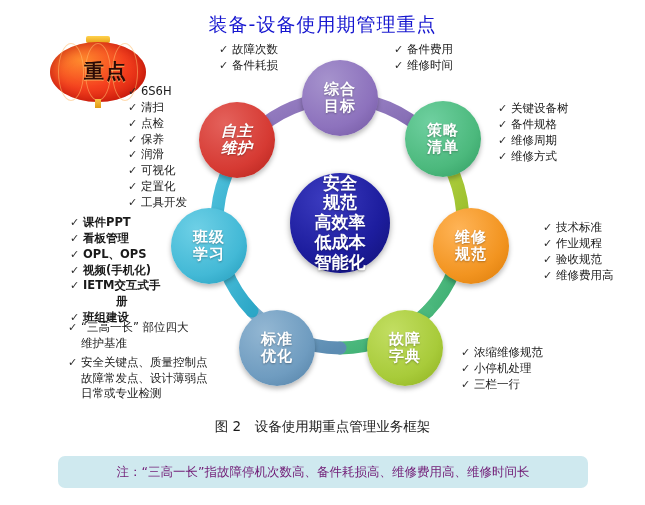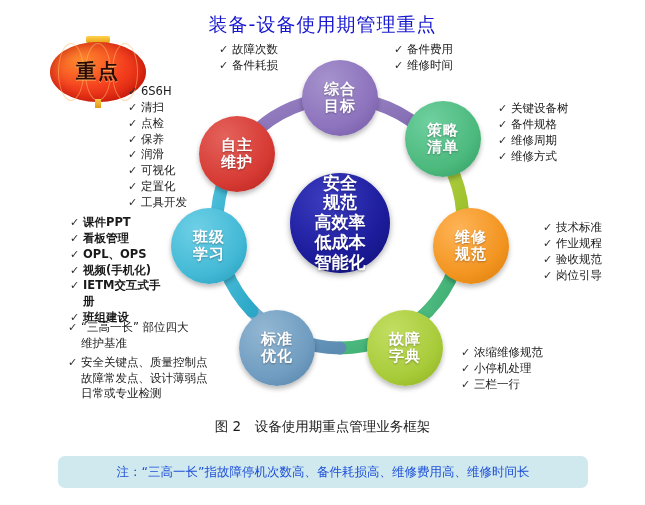--- a/index.html
+++ b/index.html
@@ -77,20 +77,21 @@
     position: absolute;
     left: 8px;
     top: 22px;
     width: 96px;
     text-align: center;
     font-size: 20px;
     font-weight: bold;
     color: #2b0a06;
     letter-spacing: 2px;
     text-shadow: 0 1px 0 rgba(255,210,120,0.7);
+    padding-left: 8px;
   }
   .lantern .tassel {
     position: absolute;
     left: 53px;
     top: 63px;
     width: 6px;
     height: 9px;
     background: linear-gradient(#f8c54a, #e09a12);
   }
 
@@ -145,21 +146,21 @@
     color: #2b2b2b;
     font-size: 11px;
     width: 13px;
     flex: 0 0 13px;
     line-height: 1.38;
   }
   .chk-text {
     white-space: pre-line;
     line-height: 1.38;
   }
-  .checklist.bold .chk-text { font-weight: bold; }
+  .checklist.bold .chk-text { font-weight: bold; text-align: center; }
 
   
   .caption {
     position: absolute;
     left: 0;
     top: 418px;
     width: 645px;
     text-align: center;
     font-size: 13.5px;
     color: #1a1a1a;
@@ -172,21 +173,21 @@
     left: 58px;
     top: 456px;
     width: 530px;
     height: 32px;
     background: #cfe9ef;
     border-radius: 7px;
     display: flex;
     align-items: center;
     justify-content: center;
     font-size: 12.5px;
-    color: #1d4ed8;
+    color: #701a75;
     white-space: nowrap;
   }
 </style>
 </head>
 <body>
 
 <div id="page">
 
   <div class="title">装备-设备使用期管理重点</div>
 
@@ -272,21 +273,21 @@
       </div>
     </div>
 
     <div class="node" style="left:11px; top:170px; width:76px; height:76px; background:radial-gradient(circle at 34% 28%, #6ed0e6, #43b9d6 62%, #2098b8 100%);">
       <div>
         <span>班级</span>
         <span>学习</span>
       </div>
     </div>
 
-    <div class="node" style="left:39px; top:78px; width:76px; height:76px; background:radial-gradient(circle at 34% 28%, #e4625c, #d63a33 62%, #b1211b 100%);">
+    <div class="node" style="left:39px; top:64px; width:76px; height:76px; background:radial-gradient(circle at 34% 28%, #e4625c, #d63a33 62%, #b1211b 100%);font-style:italic;">
       <div>
         <span>自主</span>
         <span>维护</span>
       </div>
     </div>
 
     <div class="node center" style="left:130px; top:135px; width:100px; height:100px; background:radial-gradient(circle at 36% 26%, #3c3cc0, #1d1d9e 58%, #101073 100%);">
       <div>
         <span>安全</span>
         <span>规范</span>
@@ -346,21 +347,21 @@
     <div class="chk-row">
       <span class="chk-mark">✓</span>
       <span class="chk-text">作业规程</span>
     </div>
     <div class="chk-row">
       <span class="chk-mark">✓</span>
       <span class="chk-text">验收规范</span>
     </div>
     <div class="chk-row">
       <span class="chk-mark">✓</span>
-      <span class="chk-text">岗位引导</span>
+      <span class="chk-text">维修费用高</span>
     </div>
   </div>
 
   <div class="checklist" style="left:461px; top:345px;">
     <div class="chk-row">
       <span class="chk-mark">✓</span>
       <span class="chk-text">浓缩维修规范</span>
     </div>
     <div class="chk-row">
       <span class="chk-mark">✓</span>

